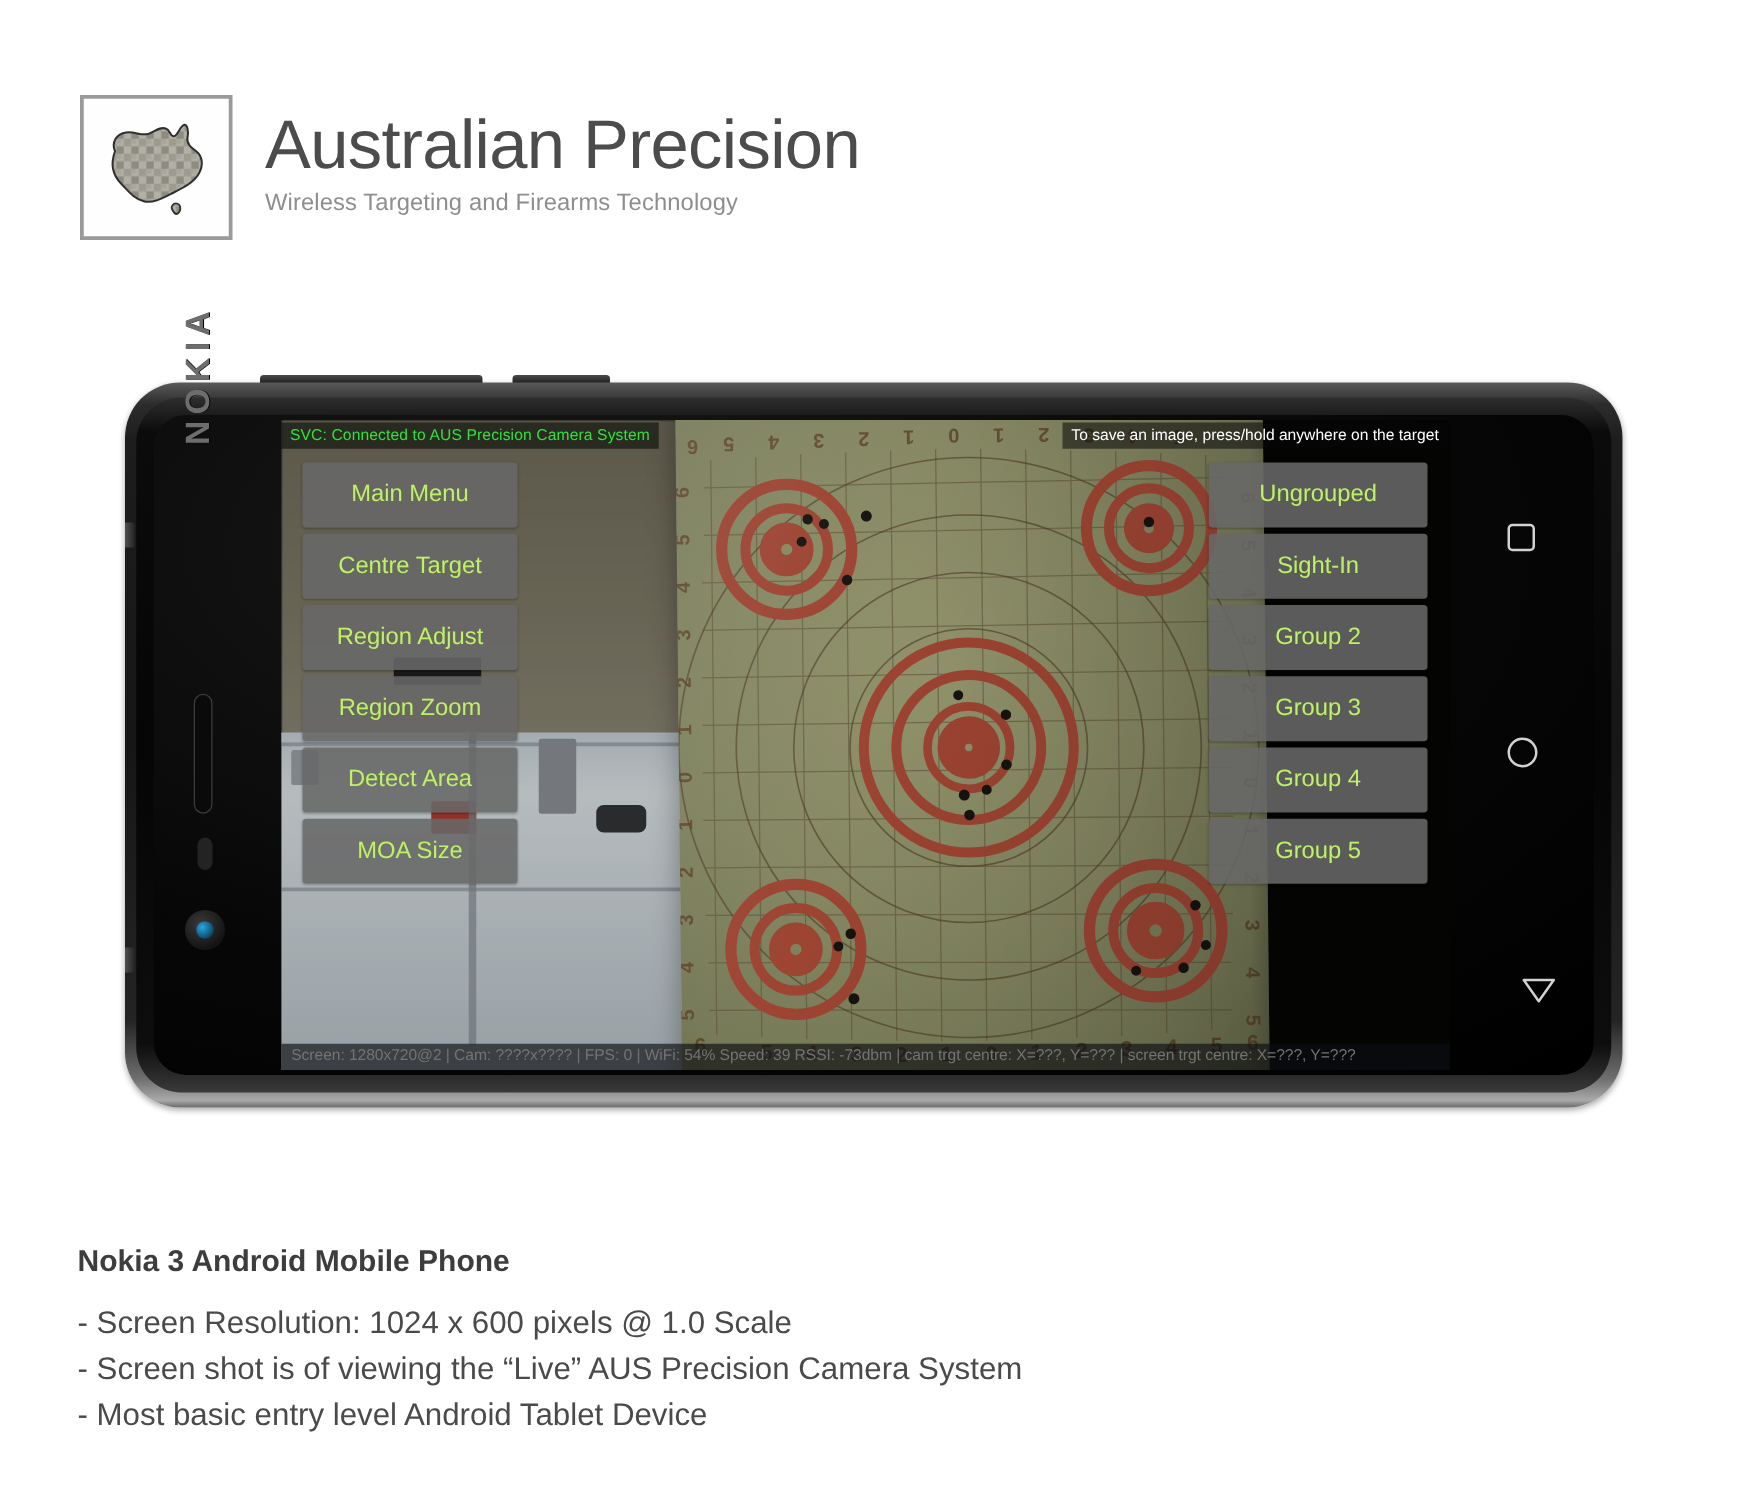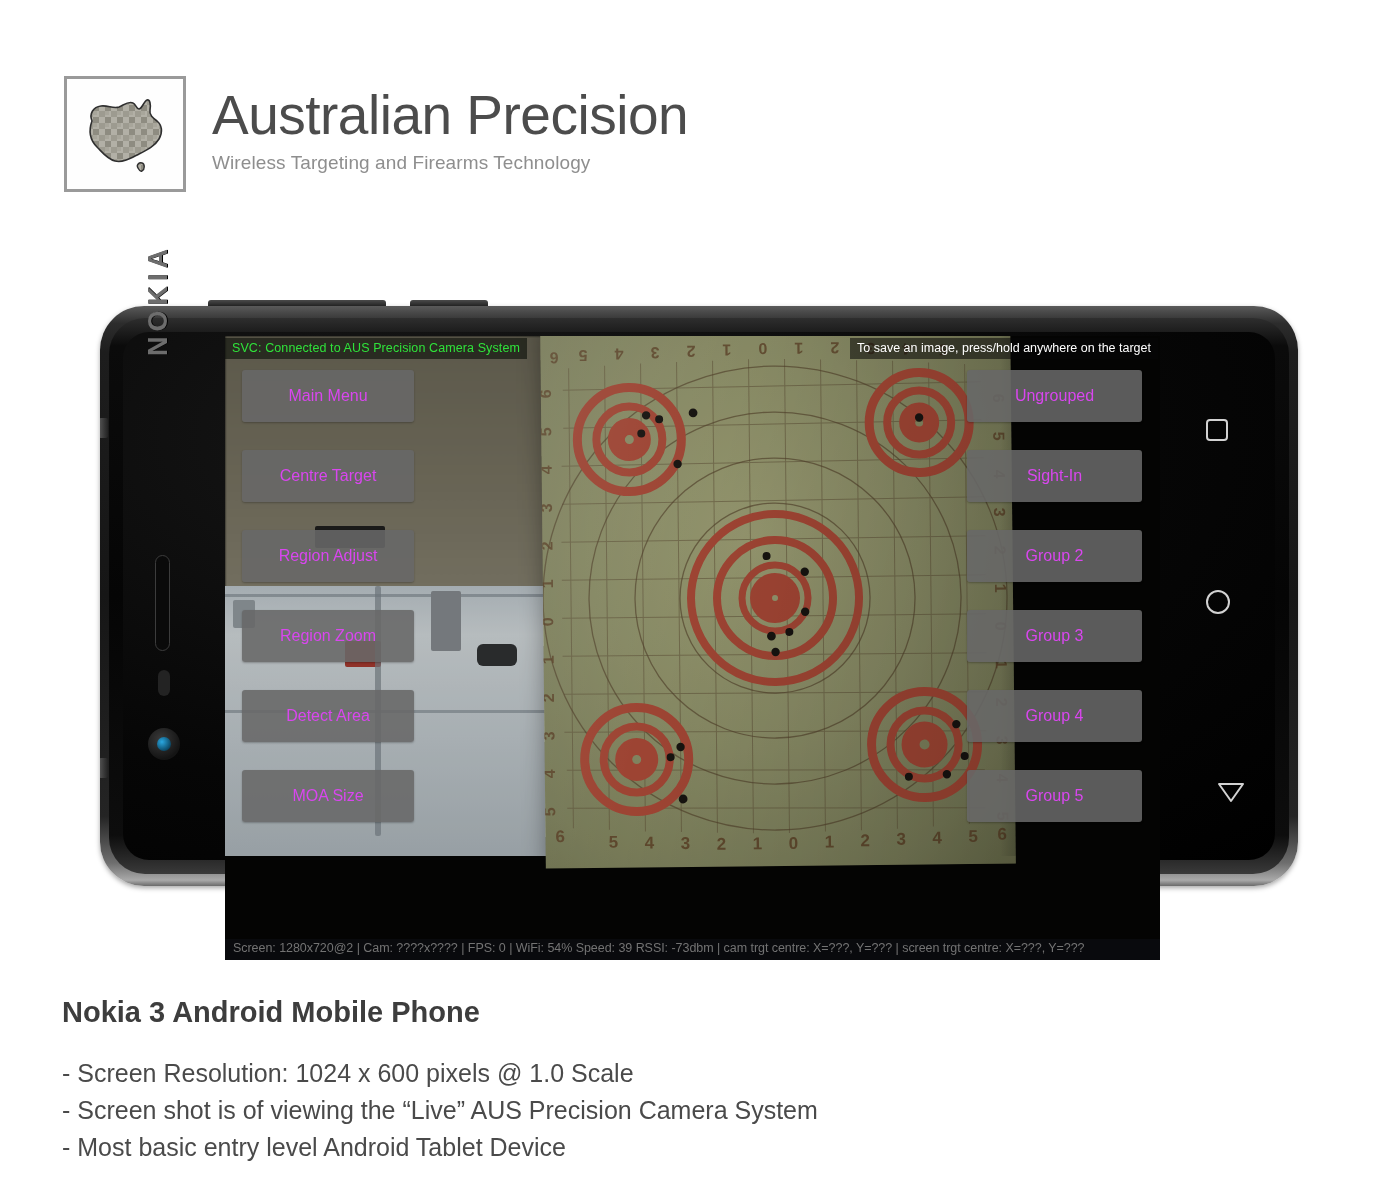--- a/index.html
+++ b/index.html
@@ -138,21 +138,21 @@
     border-right: 13px solid transparent;
     border-top: 19px solid transparent;
     position: absolute;
   }
   .nav-tri svg { display:block; }
 
   
   .screen {
     position: absolute;
     left: 225px; top: 336px;
-    width: 935px; height: 624px;
+    width: 935px; height: 520px;
     background: #000;
     overflow: hidden;
   }
   .cam-scene { position: absolute; inset: 0; }
 
   
   .room-wall {
     position: absolute; left: 0; top: 0; width: 345px; height: 258px;
     background: linear-gradient(180deg,#6e6a5a 0%,#7d7866 55%,#8b8674 100%);
     filter: blur(1px);
@@ -227,37 +227,37 @@
     white-space: nowrap;
     letter-spacing: -0.05px;
   }
 
   
   .btn-col { position: absolute; top: 34px; }
   .btn-col.left { left: 17px; }
   .btn-col.right { right: 18px; }
   .app-btn {
     width: 172px; height: 52px;
-    margin-bottom: 28px;
+    margin-bottom: 5px;
     background: rgba(104,104,104,0.88);
     border: none; border-radius: 3px;
-    color: #d946ef;
-    font-size: 16px;
+    color: #bef264;
+    font-size: 19px;
     font-family: "Liberation Sans", sans-serif;
     display: flex; align-items: center; justify-content: center;
     cursor: pointer;
     box-shadow: 0 1px 2px rgba(0,0,0,0.25);
   }
   .btn-col.right .app-btn { width: 175px; }
 
   
   .caption { position: absolute; left: 62px; top: 996px; }
   .cap-title {
-    font-size: 29px; font-weight: 700; color: #3d3d3d;
-    margin-bottom: 26px;
+    font-size: 24px; font-weight: 700; color: #3d3d3d;
+    margin-bottom: 16px;
   }
   .cap-line {
     font-size: 25px; color: #4a4a4a;
     line-height: 1.48;
     white-space: nowrap;
   }
 </style>
 </head>
 <body>
 

